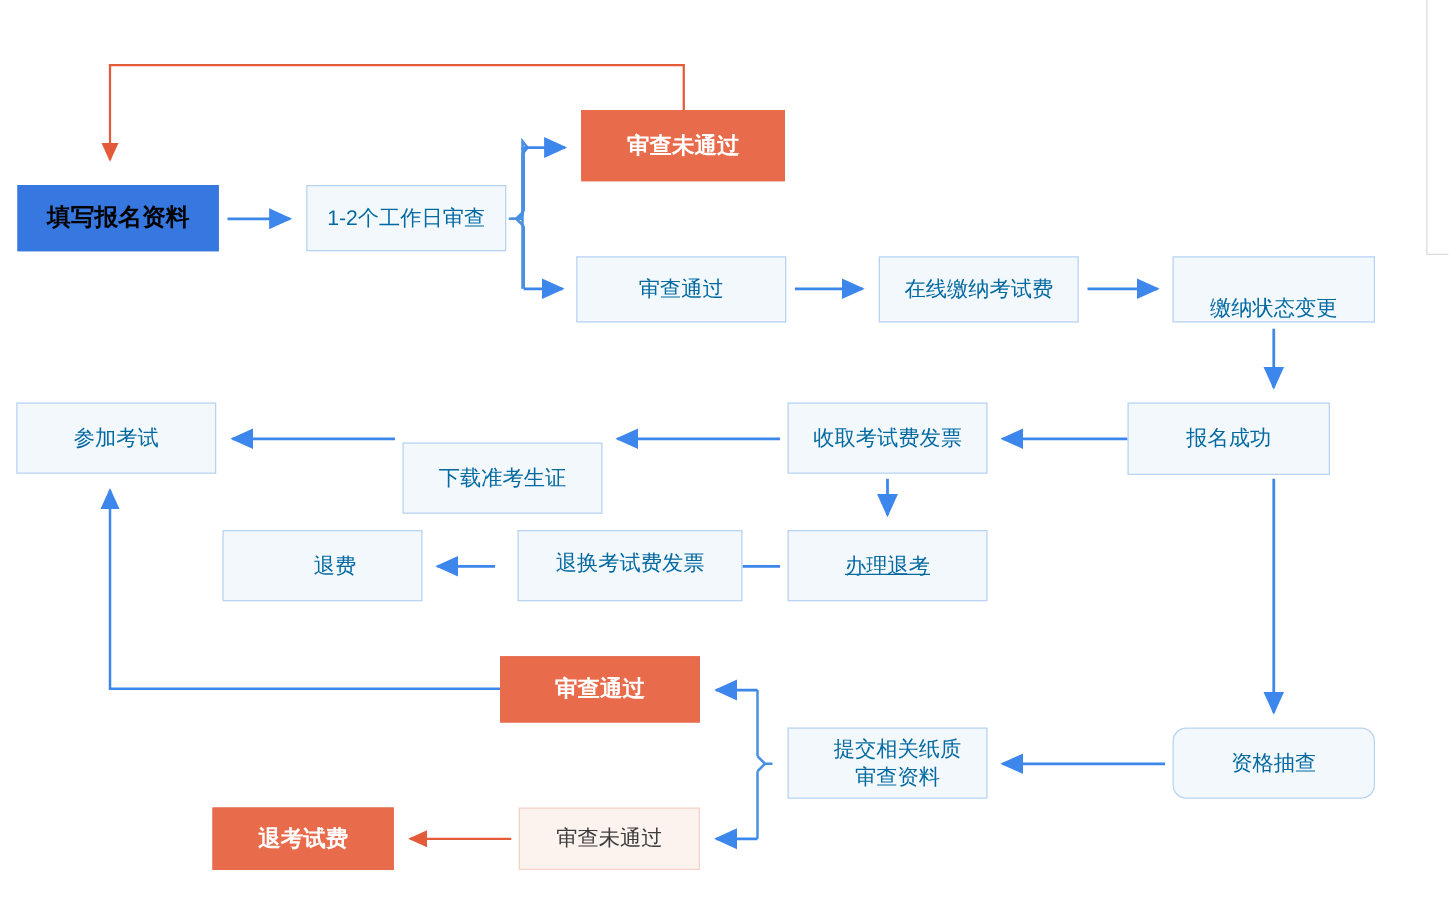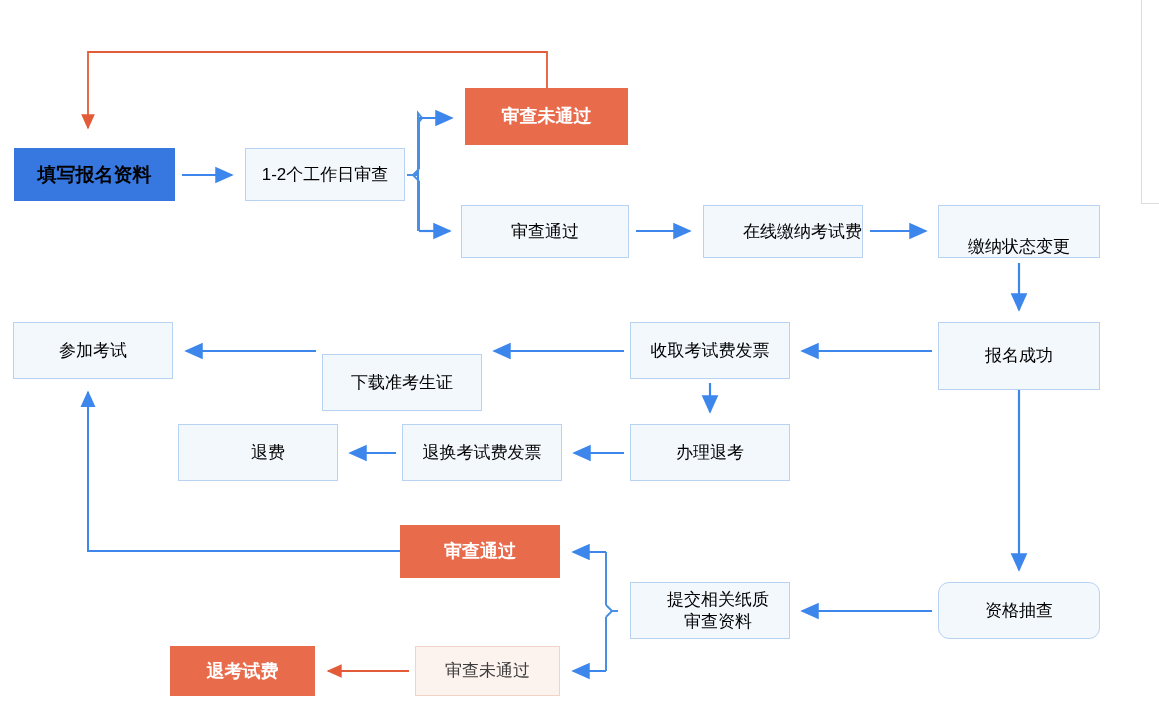--- a/index.html
+++ b/index.html
@@ -38,21 +38,21 @@
     z-index: 3;
   }
   .node-label {
     display: block;
     white-space: pre-line;
   }
   
   .style-light {
     background: #f3f8fd;
     border: 1px solid #b8d3f2;
-    color: #000000;
+    color: #0369a1;
     font-size: 17px;
     font-weight: 400;
   }
   
   .style-blue {
     background: #3677e0;
     border: 1px solid #3677e0;
     color: #000000;
     font-size: 19px;
     font-weight: 700;
@@ -205,42 +205,42 @@
       </div>
       <div class="node style-light" style="left: 245px; top: 148px; width: 160px; height: 53px;">
         <span class="node-label">1-2个工作日审查</span>
       </div>
       <div class="node style-orange" style="left: 465px; top: 88px; width: 163px; height: 57px;">
         <span class="node-label">审查未通过</span>
       </div>
       <div class="node style-light" style="left: 461px; top: 205px; width: 168px; height: 53px;">
         <span class="node-label">审查通过</span>
       </div>
-      <div class="node style-light" style="left: 703px; top: 205px; width: 160px; height: 53px; justify-content: flex-end;">
+      <div class="node style-light" style="left: 703px; top: 205px; width: 160px; height: 53px;">
         <span class="node-label">在线缴纳考试费</span>
       </div>
       <div class="node style-light" style="left: 938px; top: 205px; width: 162px; height: 53px; align-items: flex-end;">
         <span class="node-label">缴纳状态变更</span>
       </div>
-      <div class="node style-light" style="left: 938px; top: 322px; width: 162px; height: 68px;">
+      <div class="node style-light" style="left: 902px; top: 322px; width: 162px; height: 58px;">
         <span class="node-label">报名成功</span>
       </div>
       <div class="node style-light" style="left: 630px; top: 322px; width: 160px; height: 57px;">
         <span class="node-label">收取考试费发票</span>
       </div>
       <div class="node style-light" style="left: 322px; top: 322px; width: 160px; height: 57px; margin-top: 32px;">
         <span class="node-label">下载准考生证</span>
       </div>
       <div class="node style-light" style="left: 13px; top: 322px; width: 160px; height: 57px;">
         <span class="node-label">参加考试</span>
       </div>
-      <div class="node style-light" style="left: 630px; top: 424px; width: 160px; height: 57px;">
+      <div class="node style-light" style="left: 630px; top: 424px; width: 160px; height: 57px; text-decoration: underline;">
         <span class="node-label">办理退考</span>
       </div>
-      <div class="node style-light" style="left: 402px; top: 424px; width: 160px; height: 57px;">
+      <div class="node style-light" style="left: 414px; top: 424px; width: 180px; height: 57px; font-family: Liberation Mono, monospace;">
         <span class="node-label">退换考试费发票</span>
       </div>
       <div class="node style-light" style="left: 178px; top: 424px; width: 160px; height: 57px; padding-left: 20px;">
         <span class="node-label">退费</span>
       </div>
       <div class="node style-orange" style="left: 400px; top: 525px; width: 160px; height: 53px;">
         <span class="node-label">审查通过</span>
       </div>
       <div class="node style-light" style="left: 630px; top: 582px; width: 160px; height: 57px; padding-left: 16px;">
         <span class="node-label">提交相关纸质

